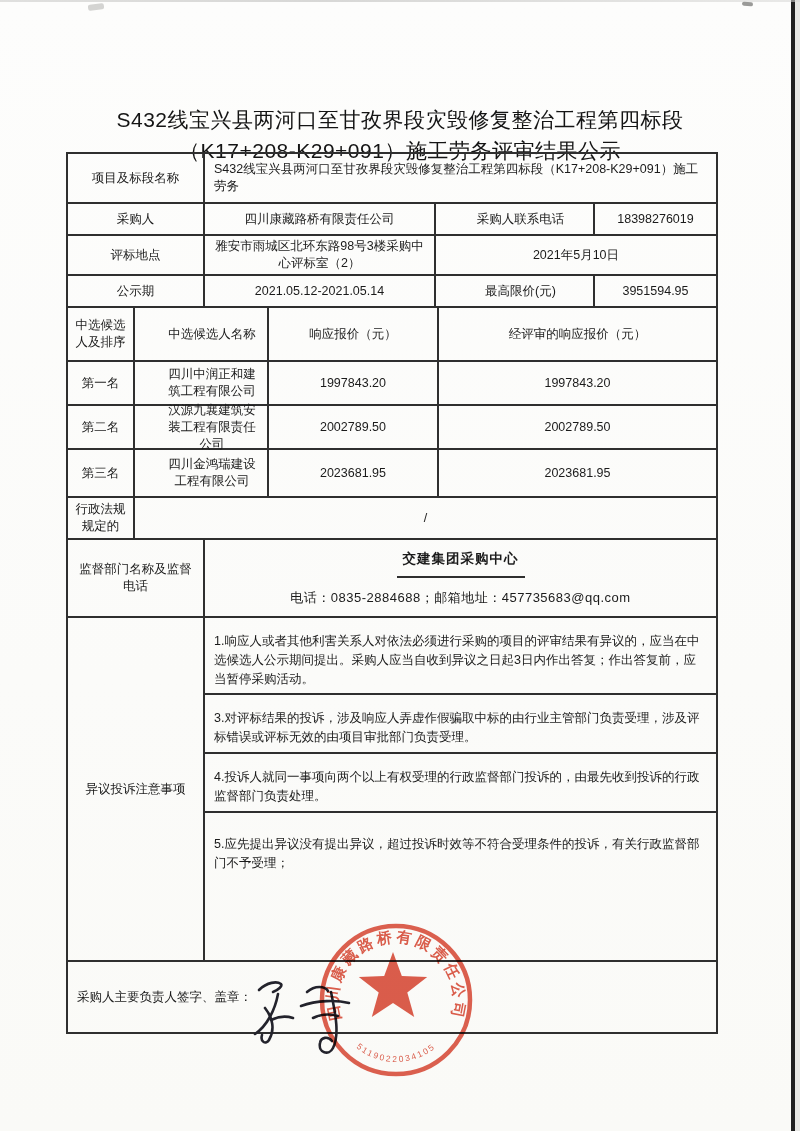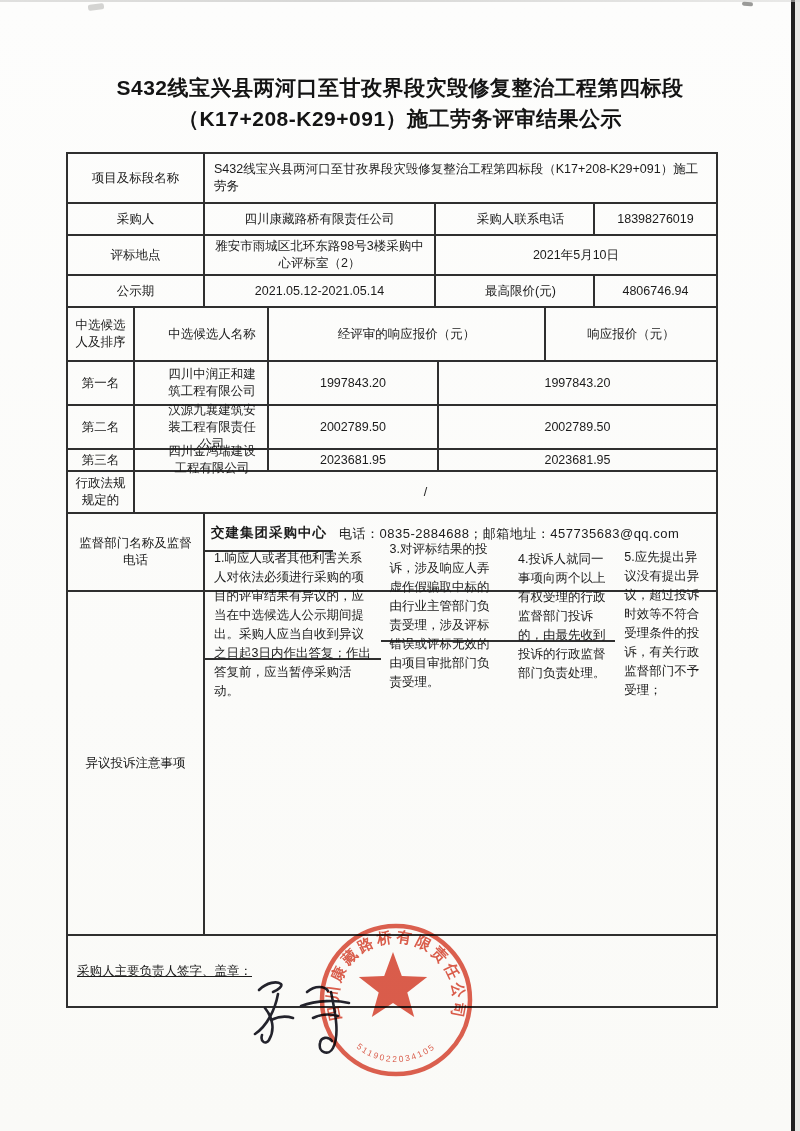--- a/index.html
+++ b/index.html
@@ -11,22 +11,22 @@
   }
   .page{position:absolute;inset:0;background:linear-gradient(180deg,#fdfdfc 0%,#fbfbf9 60%,#fafaf7 100%);}
   
   .edge-top{position:absolute;top:0;left:0;width:100%;height:2px;background:linear-gradient(to right,#c8c8c6,#b9b9b7 40%,#d8d8d6);opacity:.55;}
   .edge-right{position:absolute;top:0;right:5px;width:4px;height:100%;background:#202020;}
   .edge-right-shadow{position:absolute;top:0;right:0;width:5px;height:100%;background:#e7e7e4;}
   .speck-a{position:absolute;left:88px;top:4px;width:16px;height:6px;background:#d4d4d2;transform:rotate(-8deg);border-radius:2px;}
   .speck-b{position:absolute;left:742px;top:2px;width:11px;height:4px;background:#9a9a98;transform:rotate(4deg);border-radius:2px;}
 
   .title{
-    position:absolute;top:72px;left:58px;width:684px;margin:0;
-    text-align:center;font-size:21px;font-weight:bold;line-height:31px;letter-spacing:.5px;color:#141414;
+    position:absolute;top:104px;left:58px;width:684px;margin:0;
+    text-align:center;font-size:21px;font-weight:normal;line-height:31px;letter-spacing:.5px;color:#141414;
   }
 
   .doc-table{
     position:absolute;left:66px;top:152px;width:652px;
     border:2px solid #2f2f2f;box-sizing:border-box;background:transparent;
   }
   .row{display:flex;border-bottom:2px solid #2f2f2f;box-sizing:border-box;}
   .row:last-child{border-bottom:none;}
   .cell{
     box-sizing:border-box;border-right:2px solid #2f2f2f;
@@ -35,27 +35,27 @@
   }
   .cell:last-child{border-right:none;}
   .cell.left{justify-content:flex-start;text-align:left;padding-left:9px;}
   .w-label{width:137px;flex:0 0 137px;}
   .w-c2{width:231px;flex:0 0 231px;}
   .w-c3{width:159px;flex:0 0 159px;padding-left:18px;}
   .w-d1{width:67px;flex:0 0 67px;}
   .w-d2{width:134px;flex:0 0 134px;padding-left:28px;}
   .w-d3{width:170px;flex:0 0 170px;}
   .grow{flex:1 1 auto;}
-  .stack{display:flex;flex-direction:row;flex:1 1 auto;}
+  .stack{display:flex;flex-direction:column;flex:1 1 auto;align-items:center;}
   .stack .cell{border-right:none;border-bottom:2px solid #2f2f2f;}
   .stack .cell:last-child{border-bottom:none;}
-  .items .cell{justify-content:flex-start;text-align:left;padding:16px 9px;line-height:19px;}
+  .items .cell{justify-content:flex-start;text-align:left;padding:16px 9px;line-height:19px;margin-top:9px;}
   .dept{font-weight:600;font-size:13.5px;letter-spacing:1px;}
   .contact{font-size:13px;letter-spacing:.5px;}
-  .sig-label{font-size:12.5px;text-decoration:underline;}
+  .sig-label{font-size:12.5px;}
 
   .sign-wrap{position:absolute;left:245px;top:972px;width:130px;height:86px;pointer-events:none;}
   .seal-wrap{position:absolute;left:312px;top:916px;width:168px;height:168px;mix-blend-mode:multiply;opacity:.92;pointer-events:none;}
 </style>
 </head>
 <body>
 
 <div class="page">
   <div class="edge-right-shadow"></div>
   <div class="edge-right"></div>
@@ -82,45 +82,45 @@
     <div class="row" style="height:40px">
       <div class="cell w-label">评标地点</div>
       <div class="cell w-c2">雅安市雨城区北环东路98号3楼采购中心评标室（2）</div>
       <div class="cell grow">2021年5月10日</div>
     </div>
 
     <div class="row" style="height:32px">
       <div class="cell w-label">公示期</div>
       <div class="cell w-c2">2021.05.12-2021.05.14</div>
       <div class="cell w-c3">最高限价(元)</div>
-      <div class="cell grow">4806746.94</div>
+      <div class="cell grow">3951594.95</div>
     </div>
 
     <div class="row" style="height:54px">
       <div class="cell w-d1">中选候选人及排序</div>
       <div class="cell w-d2">中选候选人名称</div>
+      <div class="cell w-d3">响应报价（元）</div>
       <div class="cell grow">经评审的响应报价（元）</div>
-      <div class="cell w-d3">响应报价（元）</div>
     </div>
 
     <div class="row" style="height:44px">
       <div class="cell w-d1">第一名</div>
       <div class="cell w-d2">四川中润正和建筑工程有限公司</div>
       <div class="cell w-d3">1997843.20</div>
       <div class="cell grow">1997843.20</div>
     </div>
 
     <div class="row" style="height:44px">
       <div class="cell w-d1">第二名</div>
       <div class="cell w-d2">汉源九襄建筑安装工程有限责任公司</div>
       <div class="cell w-d3">2002789.50</div>
       <div class="cell grow">2002789.50</div>
     </div>
 
-    <div class="row" style="height:22px">
+    <div class="row" style="height:48px">
       <div class="cell w-d1">第三名</div>
       <div class="cell w-d2">四川金鸿瑞建设工程有限公司</div>
       <div class="cell w-d3">2023681.95</div>
       <div class="cell grow">2023681.95</div>
     </div>
 
     <div class="row" style="height:42px">
       <div class="cell w-d1">行政法规规定的</div>
       <div class="cell grow">/</div>
     </div>

